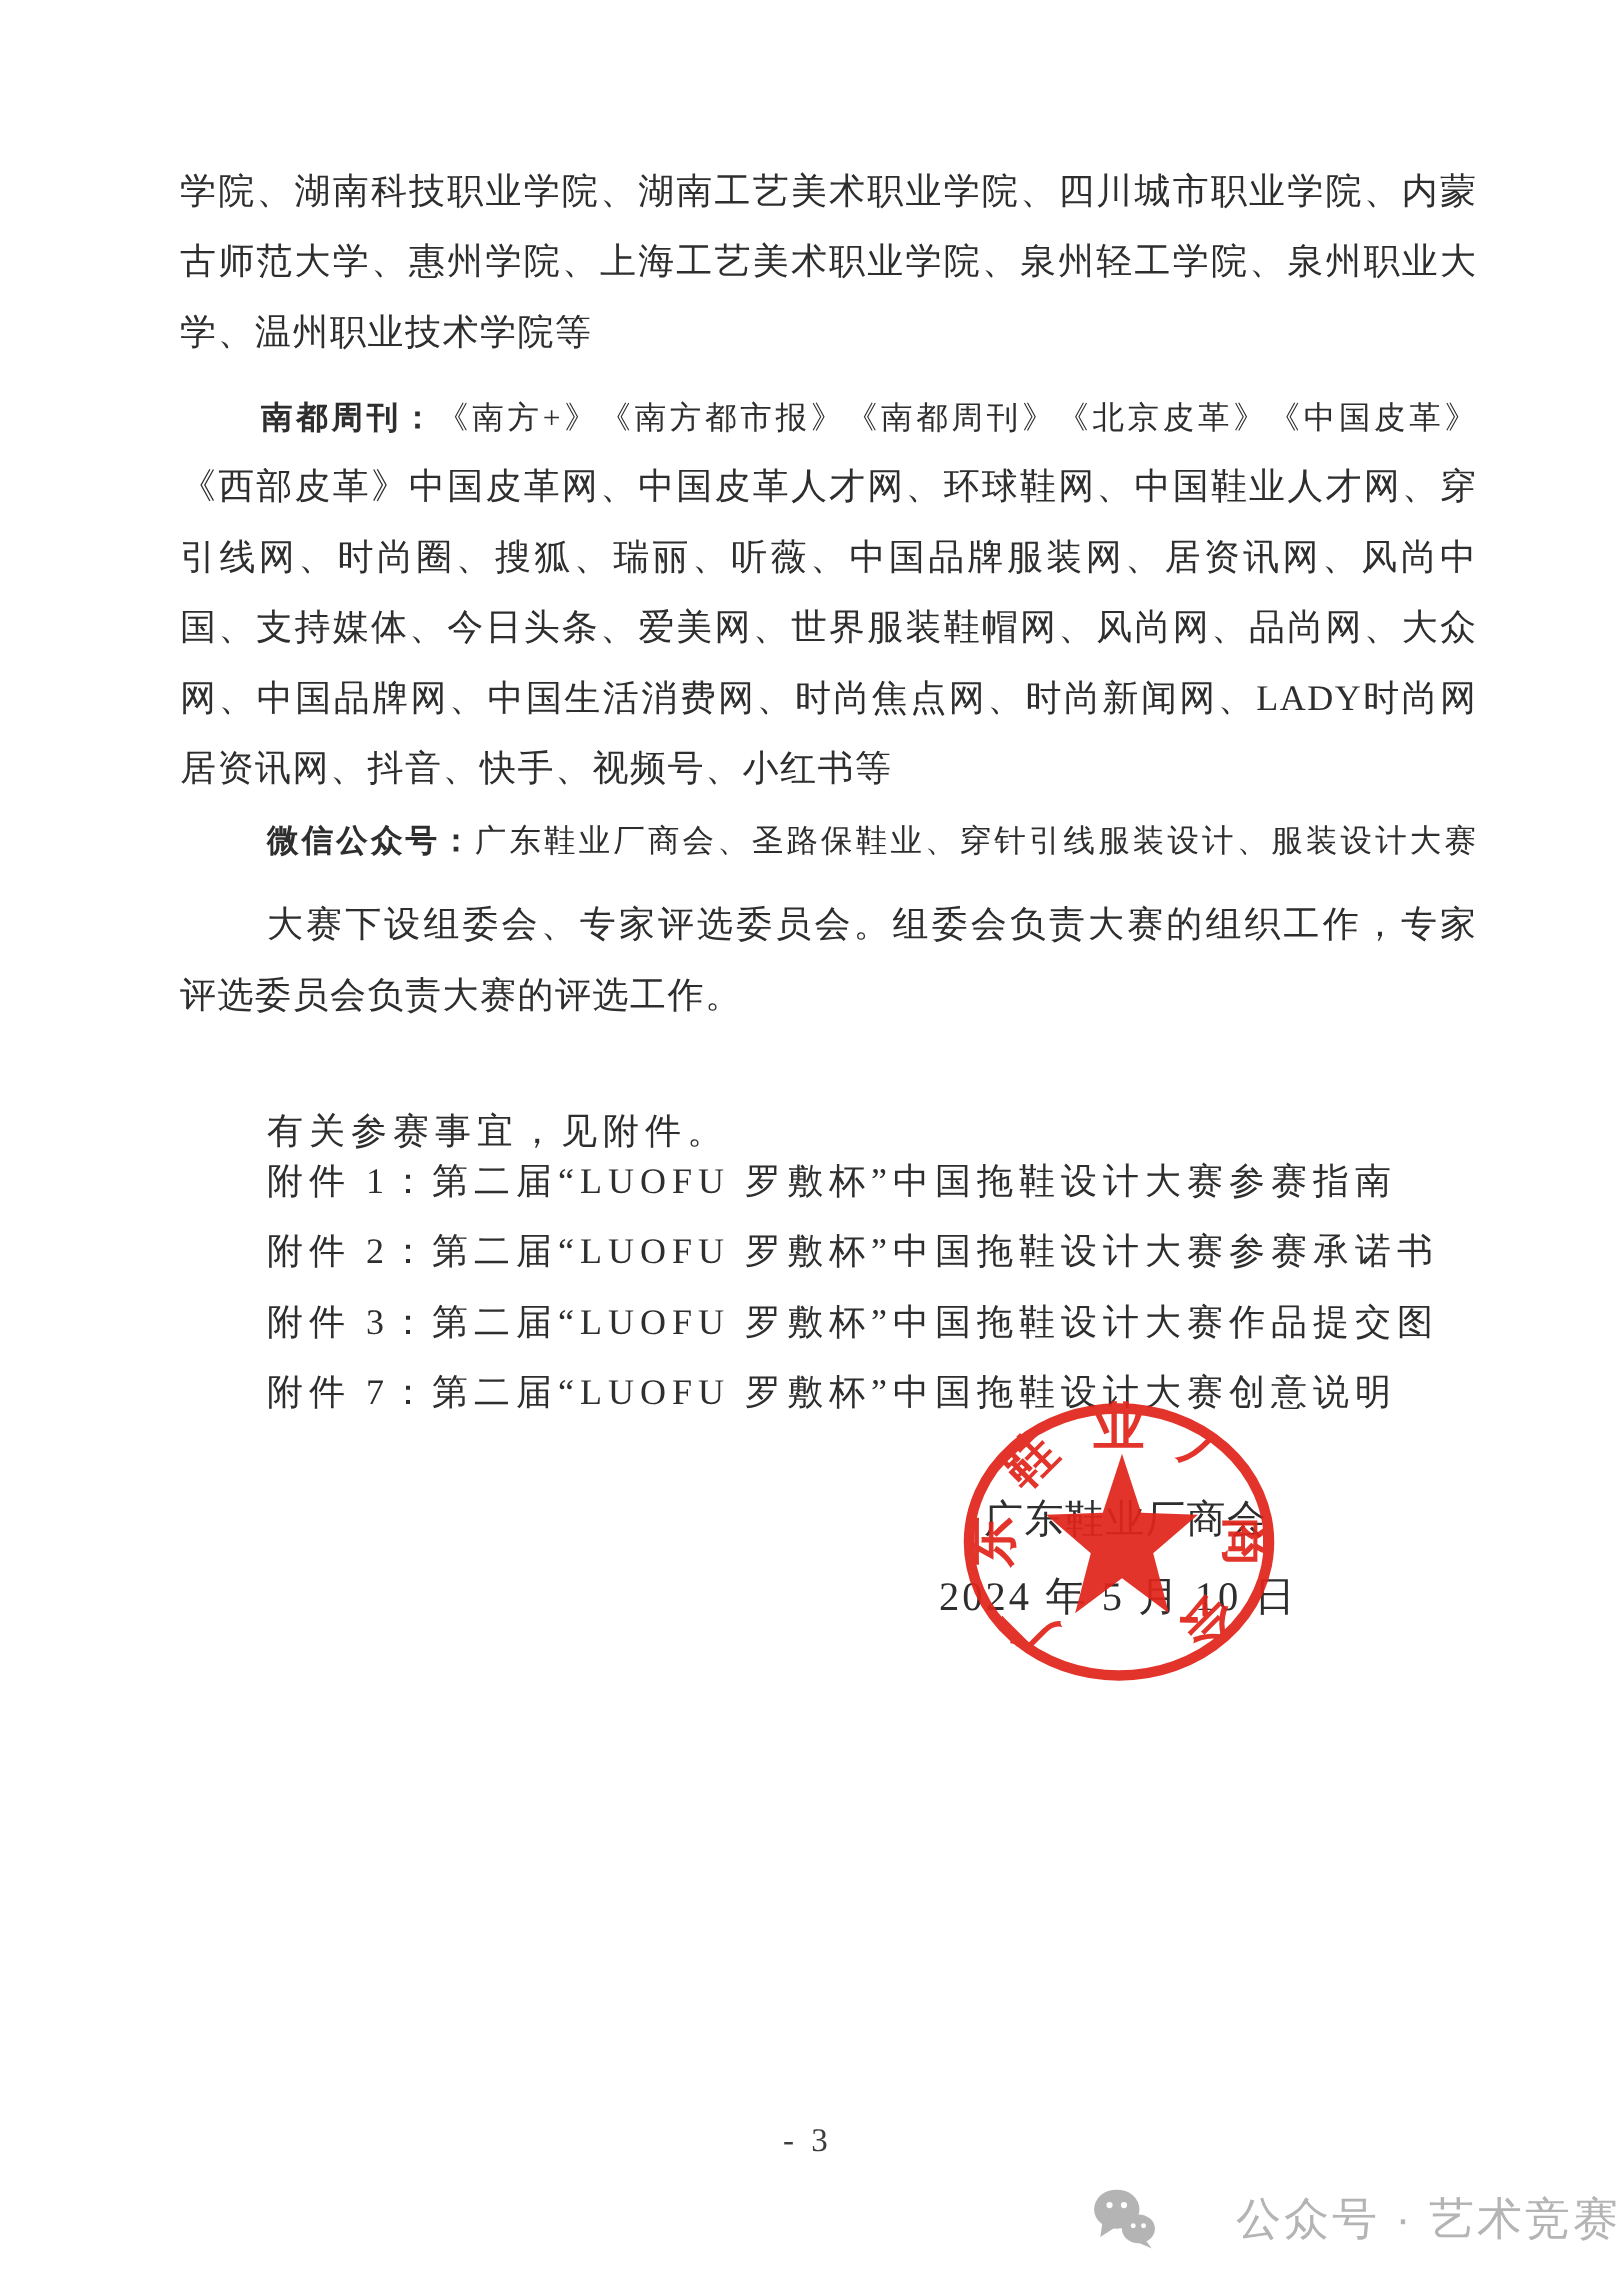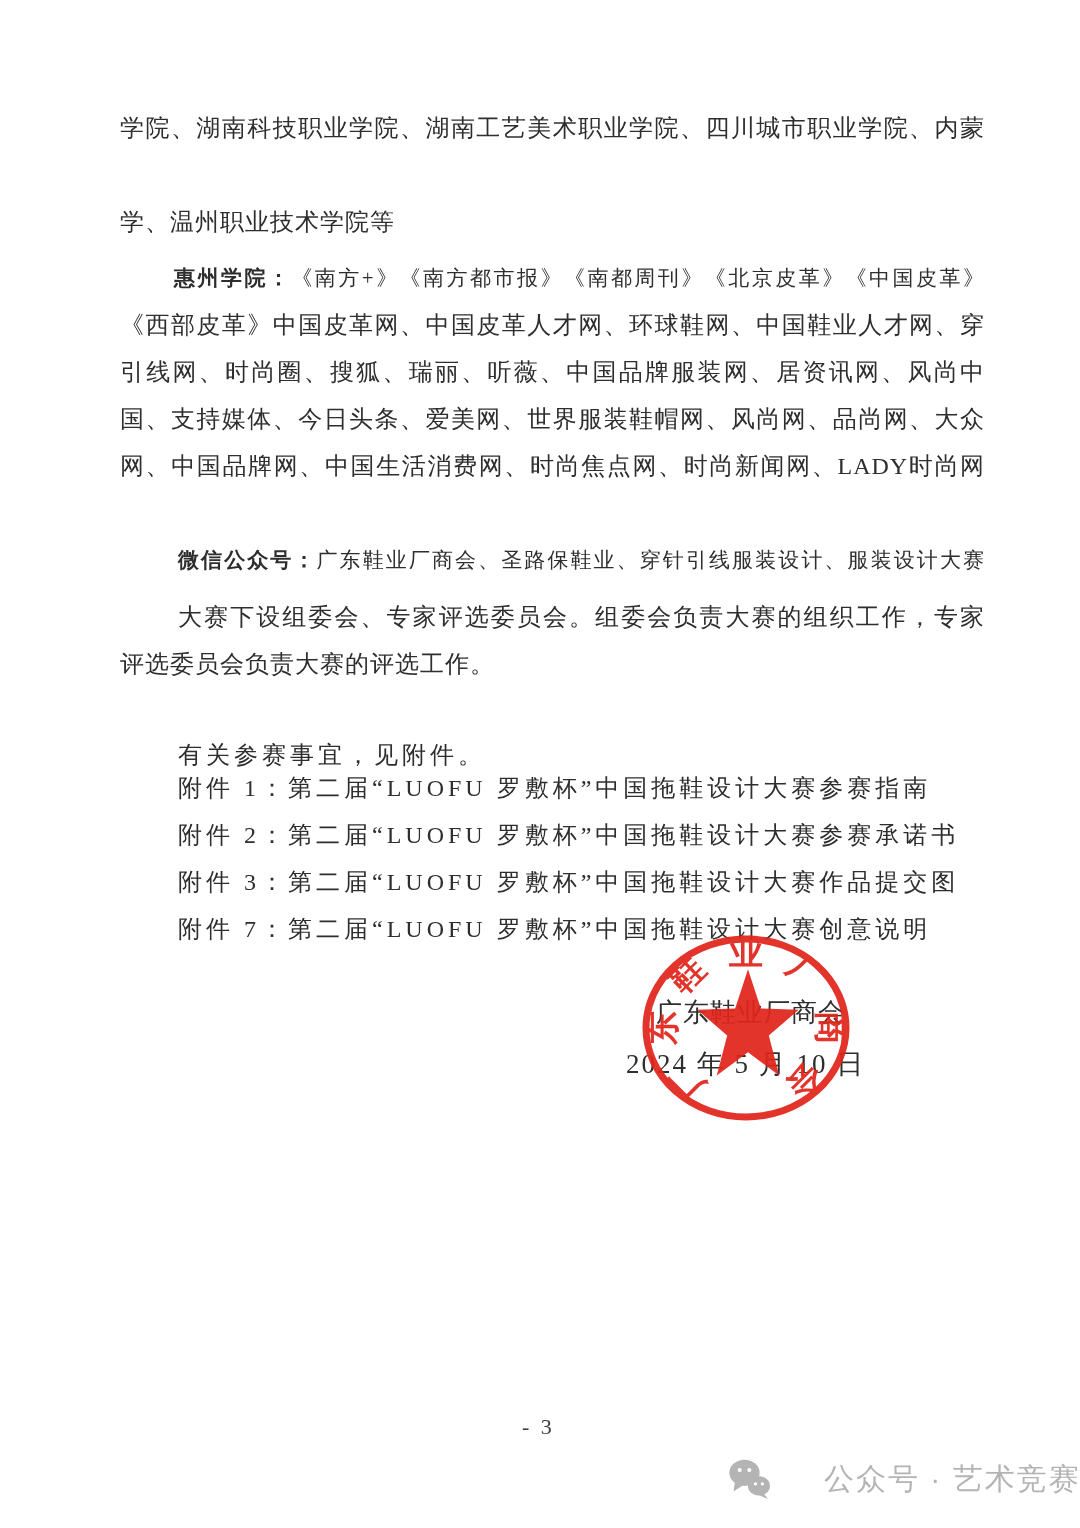--- a/index.html
+++ b/index.html
@@ -27,27 +27,29 @@
   .footer-text{font-size:30px;letter-spacing:2px;color:#b4b4b4;
                font-family:"Liberation Sans","DejaVu Sans",sans-serif;white-space:nowrap;margin-left:40px;}
   .wicon{width:44px;height:42px;flex:0 0 auto;}
 </style>
 </head>
 <body>
 
 <div class="page">
 
   <div class="ln j" style="top:109px">学院、湖南科技职业学院、湖南工艺美术职业学院、四川城市职业学院、内蒙</div>
+  <div class="ln j" style="top:156px">古师范大学、惠州学院、上海工艺美术职业学院、泉州轻工学院、泉州职业大</div>
   <div class="ln" style="top:203px">学、温州职业技术学院等</div>
 
-  <div class="ln j ind tight" style="top:259px"><span class="b">惠州学院：</span><span>《南方+》《南方都市报》《南都周刊》《北京皮革》《中国皮革》</span></div>
+  <div class="ln j ind tight" style="top:259px"><span class="b">南都周刊：</span><span>《南方+》《南方都市报》《南都周刊》《北京皮革》《中国皮革》</span></div>
   <div class="ln j" style="top:306px">《西部皮革》中国皮革网、中国皮革人才网、环球鞋网、中国鞋业人才网、穿针</div>
   <div class="ln j" style="top:353px">引线网、时尚圈、搜狐、瑞丽、听薇、中国品牌服装网、居资讯网、风尚中</div>
   <div class="ln j" style="top:400px">国、支持媒体、今日头条、爱美网、世界服装鞋帽网、风尚网、品尚网、大众</div>
   <div class="ln j" style="top:447px">网、中国品牌网、中国生活消费网、时尚焦点网、时尚新闻网、LADY时尚网家</div>
+  <div class="ln" style="top:494px">居资讯网、抖音、快手、视频号、小红书等</div>
 
   <div class="ln j ind2 tight" style="top:541px"><span class="b">微信公众号：</span><span>广东鞋业厂商会、圣路保鞋业、穿针引线服装设计、服装设计大赛</span></div>
 
   <div class="ln j ind2" style="top:598px">大赛下设组委会、专家评选委员会。组委会负责大赛的组织工作，专家</div>
   <div class="ln" style="top:645px">评选委员会负责大赛的评选工作。</div>
 
   <div class="ln att ind2" style="top:736px">有关参赛事宜，见附件。</div>
   <div class="ln att ind2" style="top:769px">附件 1：第二届“LUOFU 罗敷杯”中国拖鞋设计大赛参赛指南</div>
   <div class="ln att ind2" style="top:816px">附件 2：第二届“LUOFU 罗敷杯”中国拖鞋设计大赛参赛承诺书</div>
   <div class="ln att ind2" style="top:863px">附件 3：第二届“LUOFU 罗敷杯”中国拖鞋设计大赛作品提交图</div>

